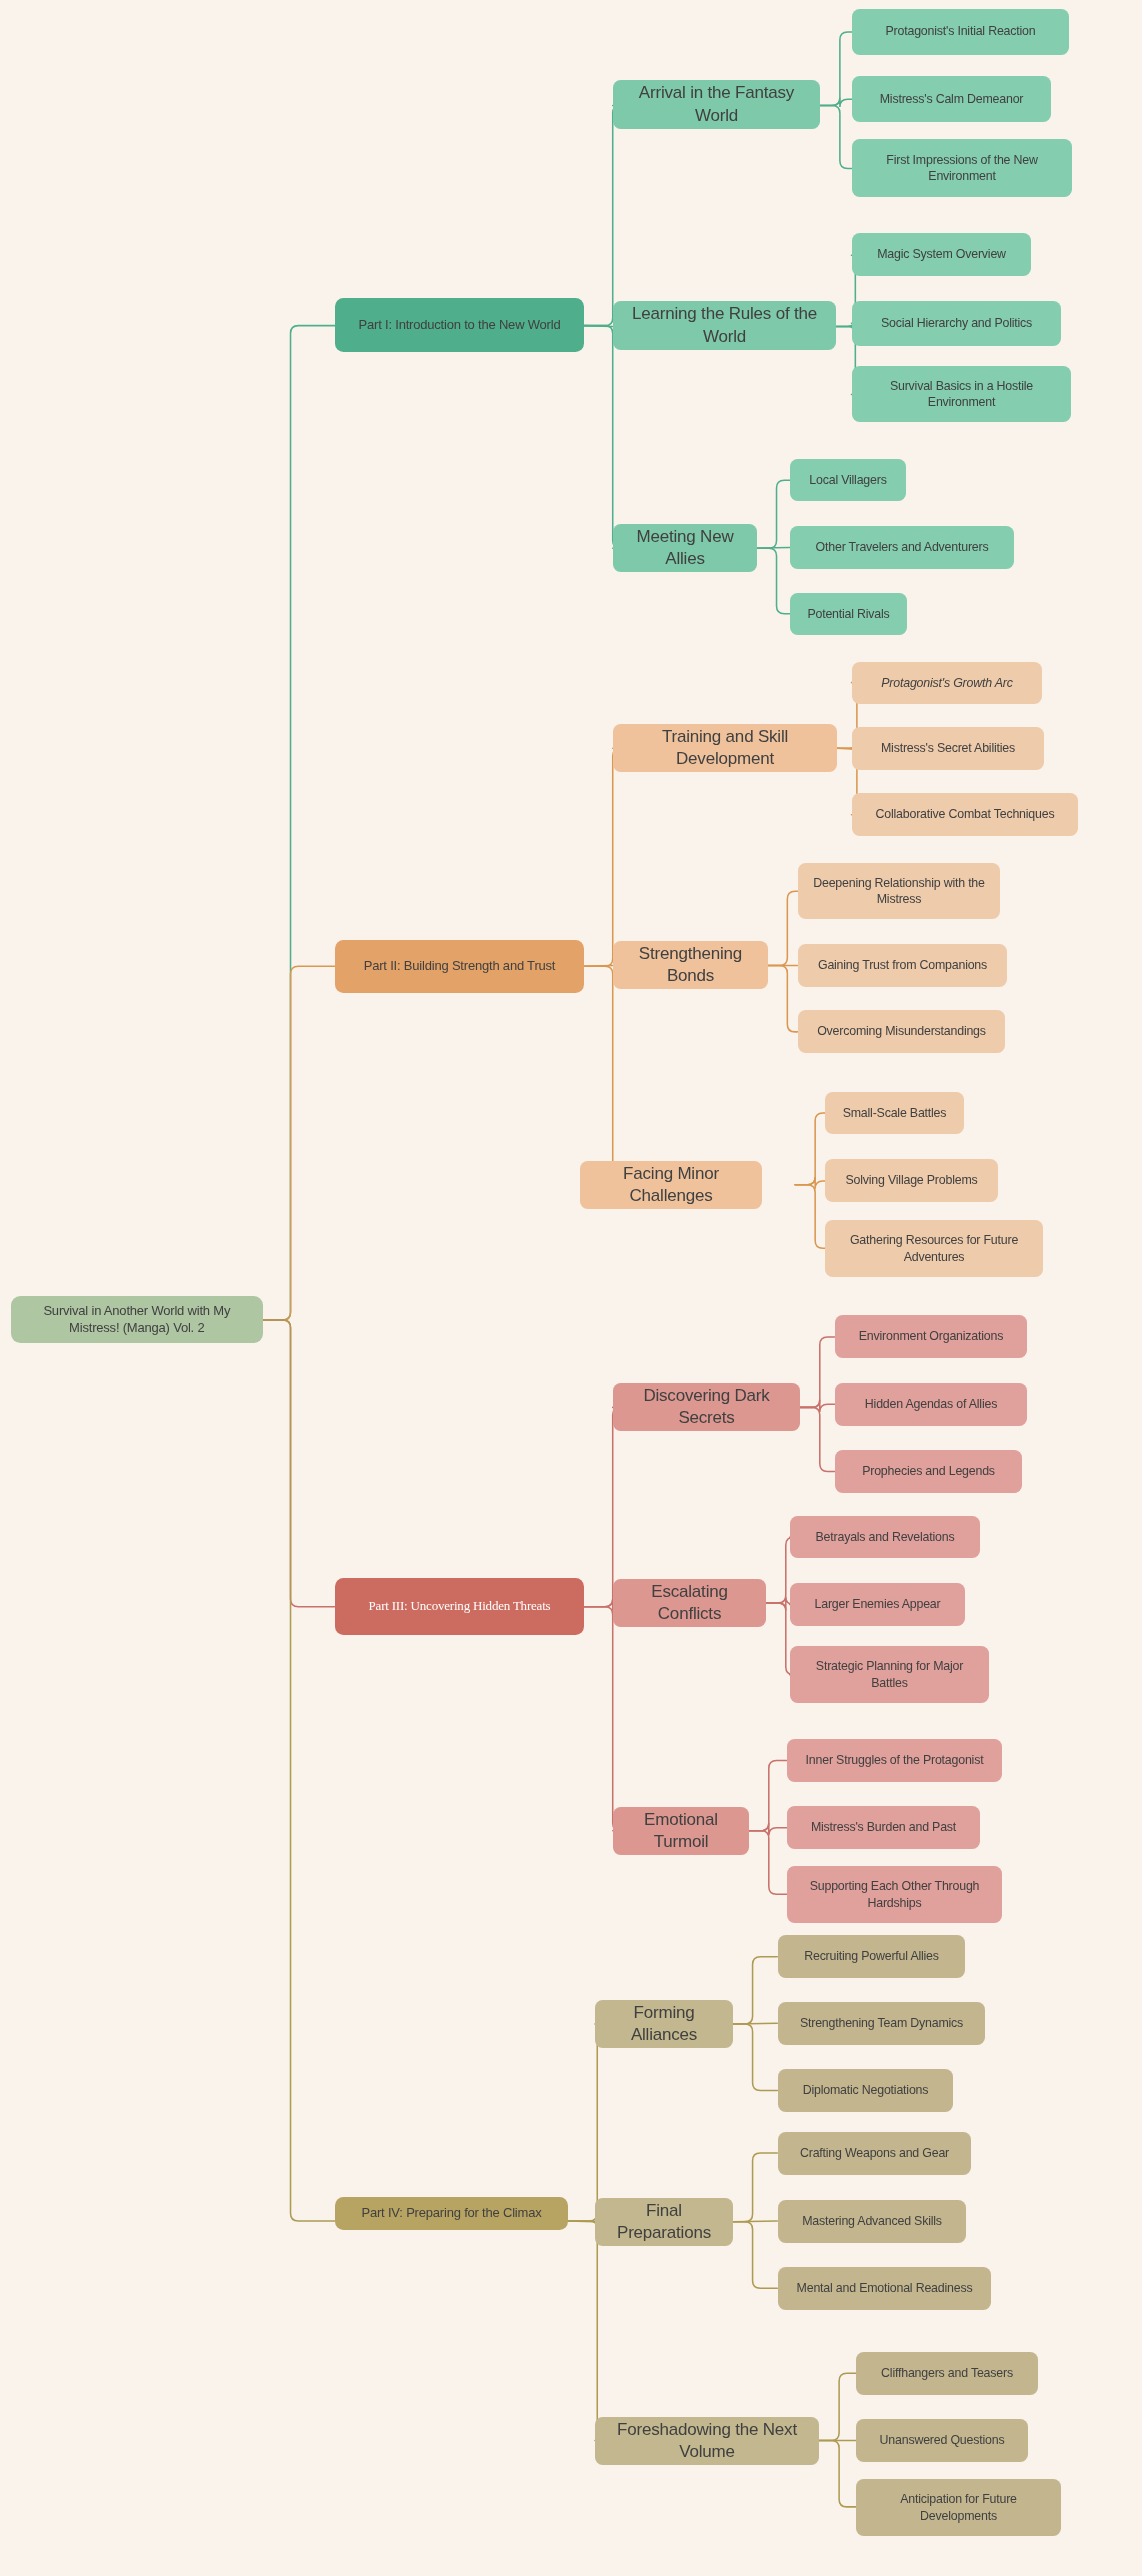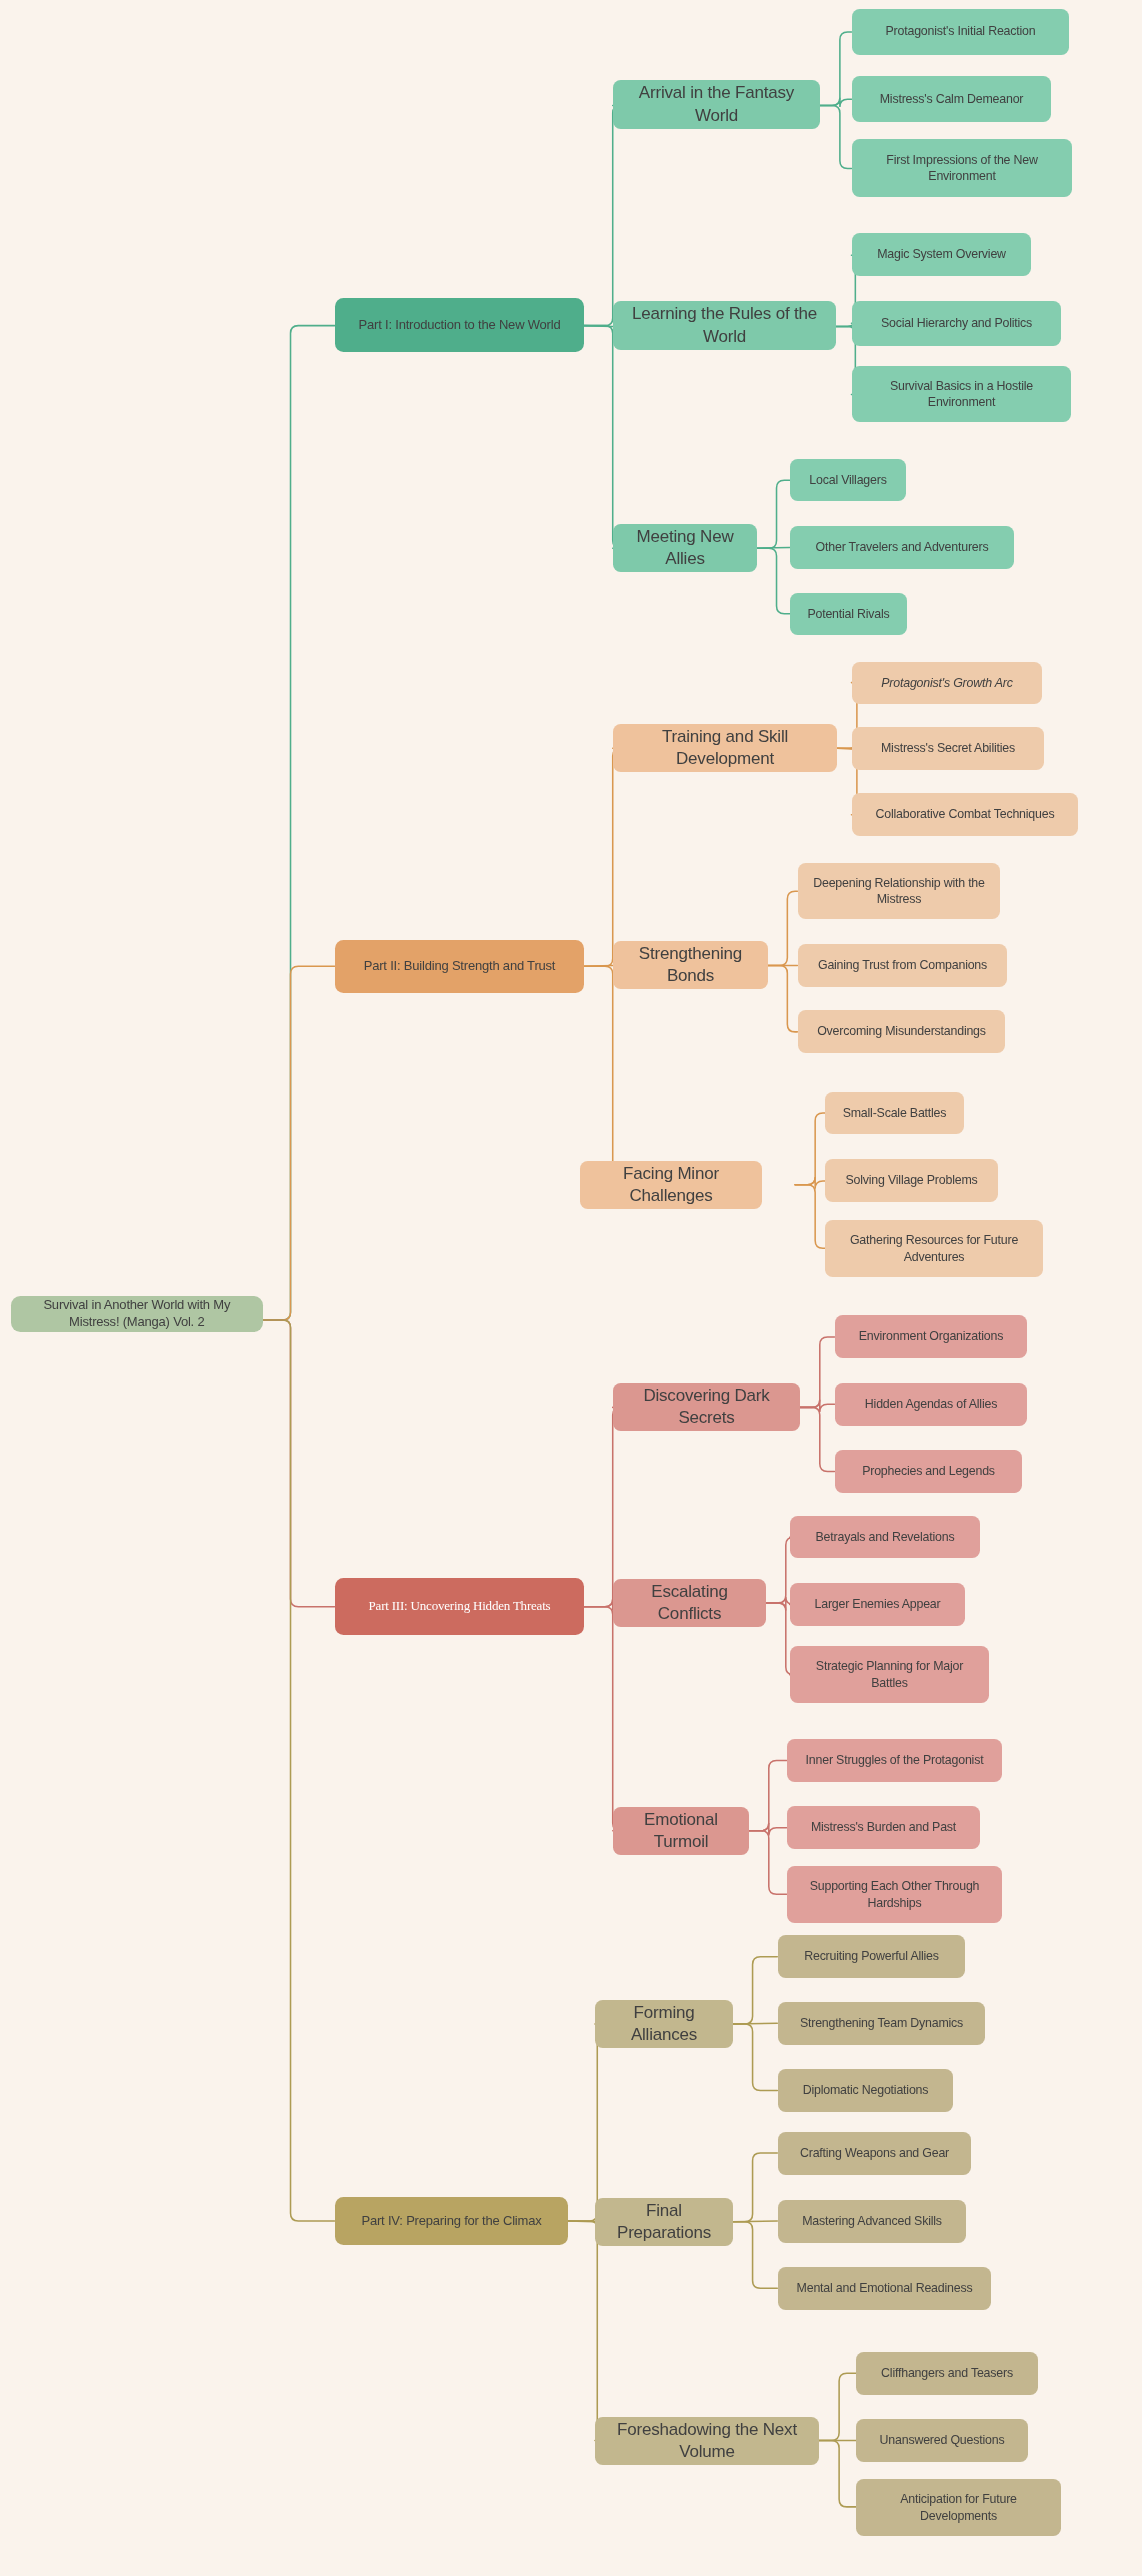--- a/index.html
+++ b/index.html
@@ -80,21 +80,21 @@
       <path d="M 735 2874 L 770 2875" fill="none" stroke="#AD9B53" stroke-width="2" stroke-linecap="round"></path>
       <path d="M 948 2875 L 964 2875 Q 974 2875 974 2865 L 974 2796 Q 974 2786 984 2786 L 1006 2786" fill="none" stroke="#AD9B53" stroke-width="2" stroke-linecap="round"></path>
       <path d="M 948 2875 L 1006 2874" fill="none" stroke="#AD9B53" stroke-width="2" stroke-linecap="round"></path>
       <path d="M 948 2875 L 964 2875 Q 974 2875 974 2885 L 974 2951 Q 974 2961 984 2961 L 1006 2961" fill="none" stroke="#AD9B53" stroke-width="2" stroke-linecap="round"></path>
       <path d="M 735 2874 L 763 2874 Q 773 2874 773 2884 L 773 3148 Q 773 3158 783 3158 L 770 3158" fill="none" stroke="#AD9B53" stroke-width="2" stroke-linecap="round"></path>
       <path d="M 1060 3158 L 1076 3158 Q 1086 3158 1086 3148 L 1086 3081 Q 1086 3071 1096 3071 L 1108 3071" fill="none" stroke="#AD9B53" stroke-width="2" stroke-linecap="round"></path>
       <path d="M 1060 3158 L 1108 3158" fill="none" stroke="#AD9B53" stroke-width="2" stroke-linecap="round"></path>
       <path d="M 1060 3158 L 1076 3158 Q 1086 3158 1086 3168 L 1086 3234 Q 1086 3244 1096 3244 L 1108 3244" fill="none" stroke="#AD9B53" stroke-width="2" stroke-linecap="round"></path>
     </svg>
   <div id="nodes">
-      <div class="node root" style="left: 10.8px; top: 1296px; width: 252px; height: 36px; background: rgb(175, 198, 163);">
+      <div class="node root" style="left: 10.8px; top: 1296px; width: 252px; height: 47px; background: rgb(175, 198, 163);">
         <span>Survival in Another World with My Mistress! (Manga) Vol. 2</span>
       </div>
       <div class="node l1" style="left: 335px; top: 298px; width: 249px; height: 54px; background: rgb(79, 174, 139);">
         <span>Part I: Introduction to the New World</span>
       </div>
       <div class="node l2" style="left: 613px; top: 80px; width: 207px; height: 49px; background: rgb(126, 201, 170);">
         <span>Arrival in the Fantasy World</span>
       </div>
       <div class="node l3" style="left: 852px; top: 8.5px; width: 217px; height: 46px; background: rgb(132, 205, 175);">
         <span>Protagonist's Initial Reaction</span>
@@ -200,21 +200,21 @@
       </div>
       <div class="node l3" style="left: 787px; top: 1739px; width: 215px; height: 43px; background: rgb(224, 160, 155);">
         <span>Inner Struggles of the Protagonist</span>
       </div>
       <div class="node l3" style="left: 787px; top: 1806px; width: 193px; height: 43px; background: rgb(224, 160, 155);">
         <span>Mistress's Burden and Past</span>
       </div>
       <div class="node l3" style="left: 787px; top: 1866px; width: 215px; height: 57px; background: rgb(224, 160, 155);">
         <span>Supporting Each Other Through Hardships</span>
       </div>
-      <div class="node l1" style="left: 335px; top: 2197px; width: 233px; height: 48px; background: rgb(184, 164, 98);">
+      <div class="node l1" style="left: 335px; top: 2197px; width: 233px; height: 33px; background: rgb(184, 164, 98);">
         <span>Part IV: Preparing for the Climax</span>
       </div>
       <div class="node l2" style="left: 595px; top: 2000px; width: 138px; height: 48px; background: rgb(194, 183, 142);">
         <span>Forming Alliances</span>
       </div>
       <div class="node l3" style="left: 778px; top: 1935px; width: 187px; height: 43px; background: rgb(195, 182, 143);">
         <span>Recruiting Powerful Allies</span>
       </div>
       <div class="node l3" style="left: 778px; top: 2002px; width: 207px; height: 43px; background: rgb(195, 182, 143);">
         <span>Strengthening Team Dynamics</span>

